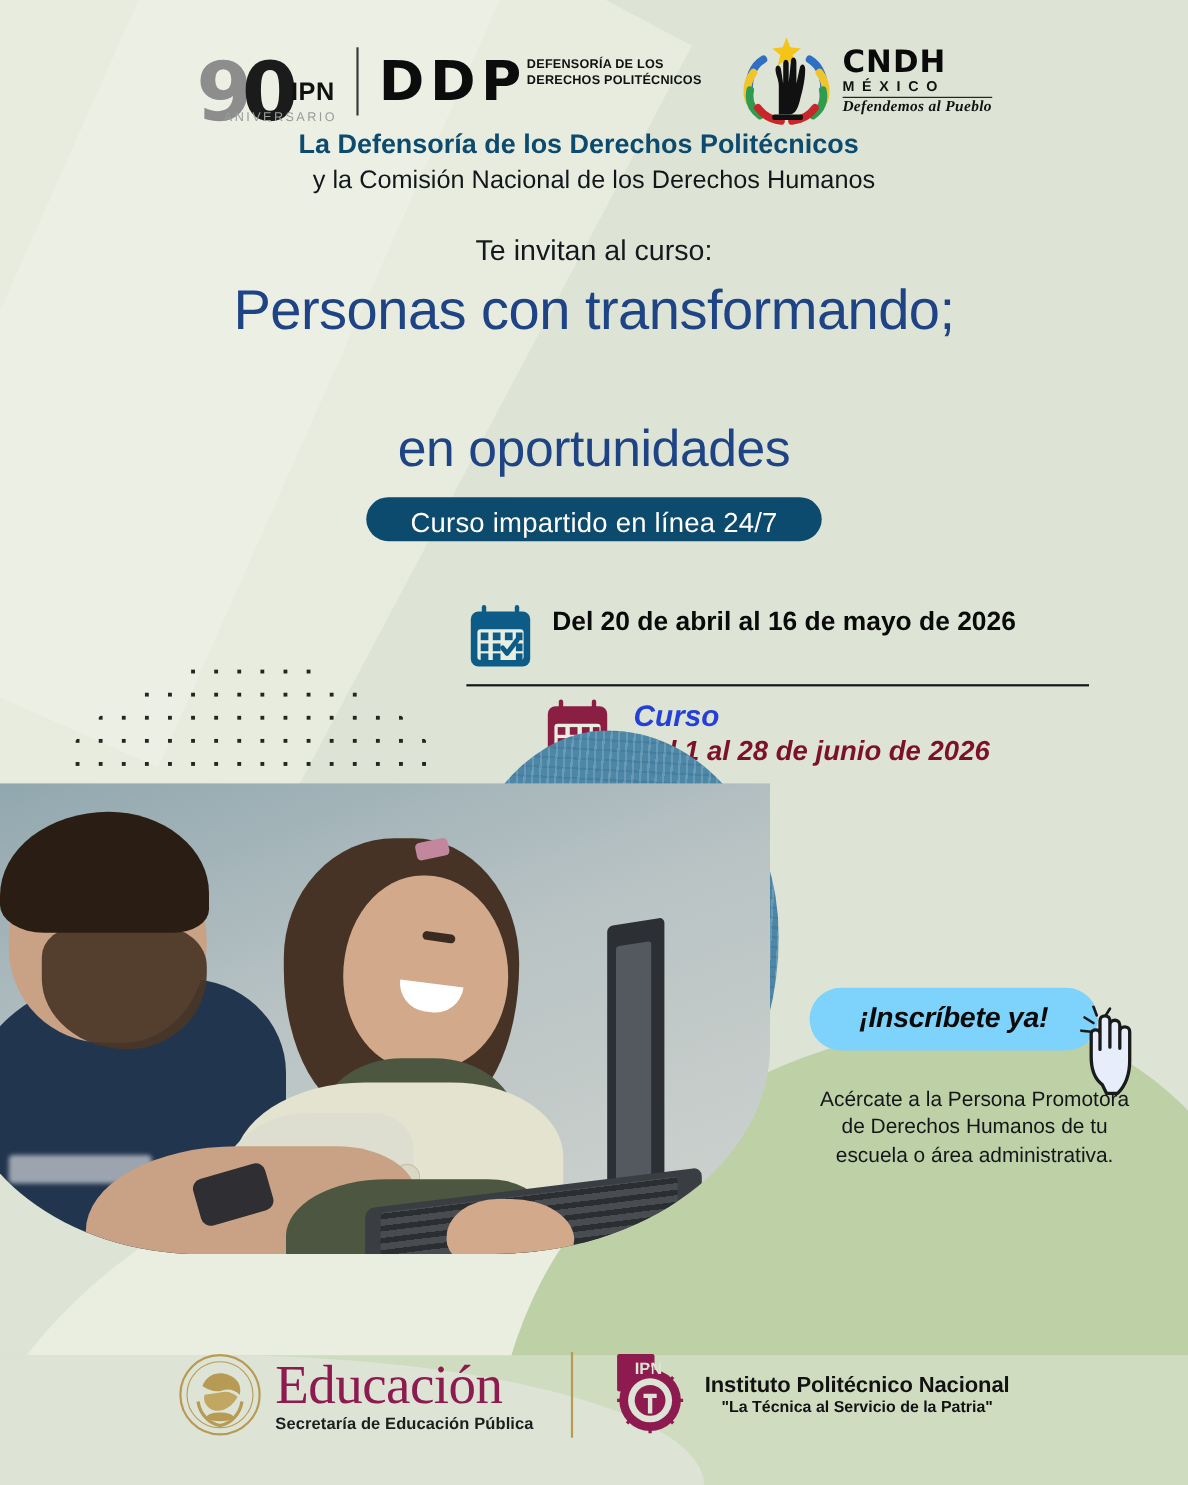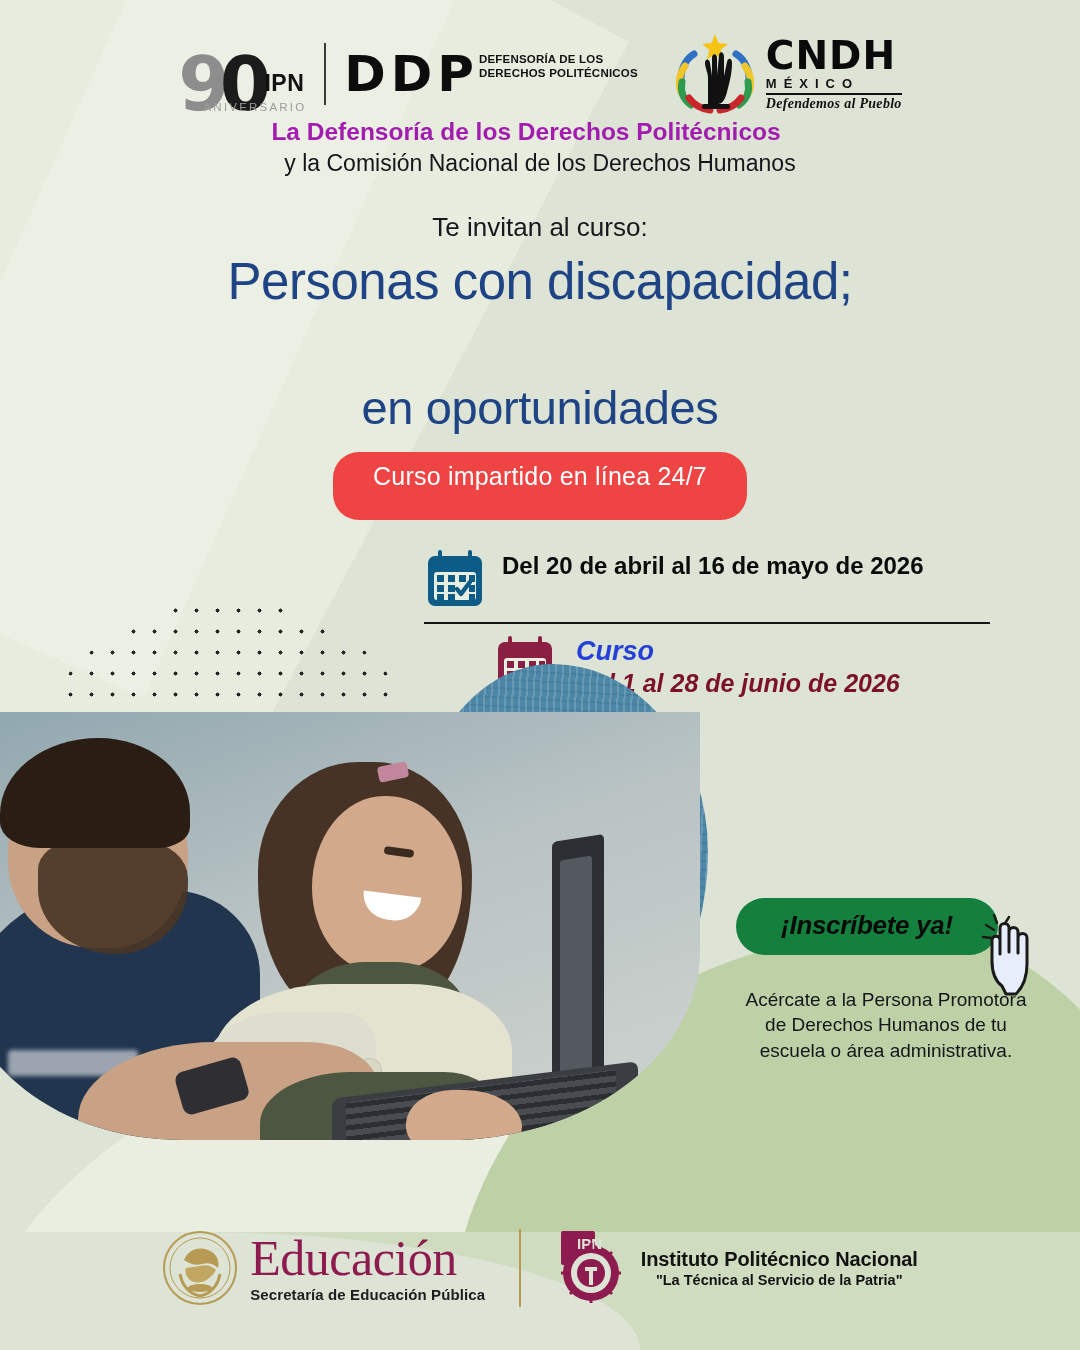--- a/index.html
+++ b/index.html
@@ -44,47 +44,47 @@
   .logo-90 .aniv{position:absolute;right:0px;bottom:2px;font-size:11.5px;color:#9a9a9a;
     letter-spacing:2.2px;}
   .vdiv{width:2px;height:62px;background:#3b3b3b;margin:0 18px;}
   .logo-ddp{display:flex;flex-direction:row;justify-content:center;}
   .ddp-main{font-size:50px;font-weight:bold;color:#0c0c0c;letter-spacing:5px;line-height:.96;
     font-family:"DejaVu Sans",sans-serif;}
   .ddp-sub{font-size:11.5px;font-weight:bold;color:#111;letter-spacing:.2px;line-height:1.18;margin-top:3px;}
   .logo-cndh{display:flex;align-items:center;margin-left:34px;}
   .cndh-emblem{position:relative;width:86px;height:84px;margin-right:8px;}
   .cndh-text{display:flex;flex-direction:column;}
-  .cndh-main{font-size:39px;font-weight:bold;color:#0a0a0a;letter-spacing:1px;line-height:1;
+  .cndh-main{font-size:28px;font-weight:bold;color:#0a0a0a;letter-spacing:1px;line-height:1;
     font-family:"DejaVu Sans",sans-serif;}
   .cndh-mex{font-size:13px;font-weight:bold;color:#111;letter-spacing:7px;margin-top:1px;}
   .cndh-rule{height:1.6px;background:#111;margin:2px 0 1px;}
   .cndh-slogan{font-size:14px;color:#111;font-style:italic;font-weight:bold;
     font-family:"Liberation Serif",serif;letter-spacing:.3px;}
 
   
   .org1{position:absolute;top:118px;left:0;width:1052px;text-align:center;
-    font-size:24.5px;font-weight:bold;color:#a21caf;}
+    font-size:24.5px;font-weight:bold;color:#0c4a6e;}
   .org2{position:absolute;top:150px;left:0;width:1080px;text-align:center;
     font-size:23px;color:#13161a;}
 
   
   .invite{position:absolute;top:212px;left:0;width:1080px;text-align:center;
     font-size:26px;color:#15181c;}
   .title1{position:absolute;top:252px;left:0;width:1080px;text-align:center;
     font-size:51px;color:#1f4485;letter-spacing:-.5px;}
   .title2{position:absolute;top:305px;left:0;width:1080px;text-align:center;
     font-size:63px;font-weight:bold;color:#0d4227;letter-spacing:-1px;}
   .title3{position:absolute;top:380px;left:0;width:1080px;text-align:center;
     font-size:47px;color:#1f4485;letter-spacing:-.4px;}
 
   
   .pill-wrap{position:absolute;top:452px;left:0;width:1080px;display:flex;justify-content:center;}
-  .pill{background:#ef4444;color:#fff;font-size:25px;border-radius:26px;
-    padding:10px 40px 29px;letter-spacing:.2px;}
+  .pill{background:#0c4a6e;color:#fff;font-size:25px;border-radius:26px;
+    padding:10px 40px 1px;letter-spacing:.2px;}
 
   
   .dates{position:absolute;top:548px;left:424px;width:566px;}
   .date-row{display:flex;align-items:flex-start;}
   .cal{width:62px;height:62px;flex:0 0 62px;position:relative;}
   .cal svg{display:block;}
   .date-txt{margin-left:16px;padding-top:2px;}
   .d-head{font-size:27px;font-weight:bold;color:#2440d8;line-height:1.12;}
   .d-head.blue2{color:#2440d8;}
   .d-sub{font-size:24px;font-weight:bold;color:#0a0a0a;line-height:1.2;margin-top:2px;}
@@ -150,21 +150,21 @@
     border-radius:5px;transform:skewY(-9deg);}
   .lap-screen-in{position:absolute;left:600px;top:146px;width:32px;height:214px;background:#5e646a;
     border-radius:3px;transform:skewY(-9deg);opacity:.8;}
   .lap-base{position:absolute;left:372px;top:368px;width:306px;height:70px;background:#3a3d41;
     border-radius:8px;transform:skewY(-7deg);}
   .lap-keys{position:absolute;left:386px;top:374px;width:270px;height:50px;transform:skewY(-7deg);
     background:repeating-linear-gradient(0deg,#2a2d30 0 5px,#4a4e52 5px 11px);border-radius:4px;opacity:.9;}
 
   
   .cta-wrap{position:absolute;left:736px;top:898px;width:300px;}
-  .cta-btn{background:#15803d;border-radius:32px;padding:12px 18px 14px;text-align:center;
+  .cta-btn{background:#7dd3fc;border-radius:32px;padding:12px 18px 14px;text-align:center;
     position:relative;width:262px;box-sizing:border-box;}
   .cta-btn span{font-size:26px;font-weight:bold;font-style:italic;color:#0a0a0a;letter-spacing:-.3px;}
   .cursor{position:absolute;left:244px;top:16px;width:70px;height:86px;}
   .cta-body{margin-top:32px;width:300px;text-align:center;font-size:19px;color:#14171a;line-height:1.34;}
 
   
   .footer{position:absolute;left:0;bottom:34px;width:1080px;height:96px;
     display:flex;align-items:center;justify-content:center;}
   .sep-seal{width:76px;height:76px;margin-right:12px;}
   .edu-txt{display:flex;flex-direction:column;}
@@ -237,21 +237,21 @@
         <div class="cndh-rule"></div>
         <div class="cndh-slogan">Defendemos al Pueblo</div>
       </div>
     </div>
   </div>
 
   <div class="org1">La Defensoría de los Derechos Politécnicos</div>
   <div class="org2">y  la Comisión Nacional de los Derechos Humanos</div>
 
   <div class="invite">Te invitan al curso:</div>
-  <div class="title1">Personas con discapacidad;</div>
+  <div class="title1">Personas con transformando;</div>
   <div class="title3">en oportunidades</div>
 
   <div class="pill-wrap">
     <div class="pill">Curso impartido en línea 24/7</div>
   </div>
 
   <div class="dates">
 
     <div class="date-row">
       <div class="cal">

